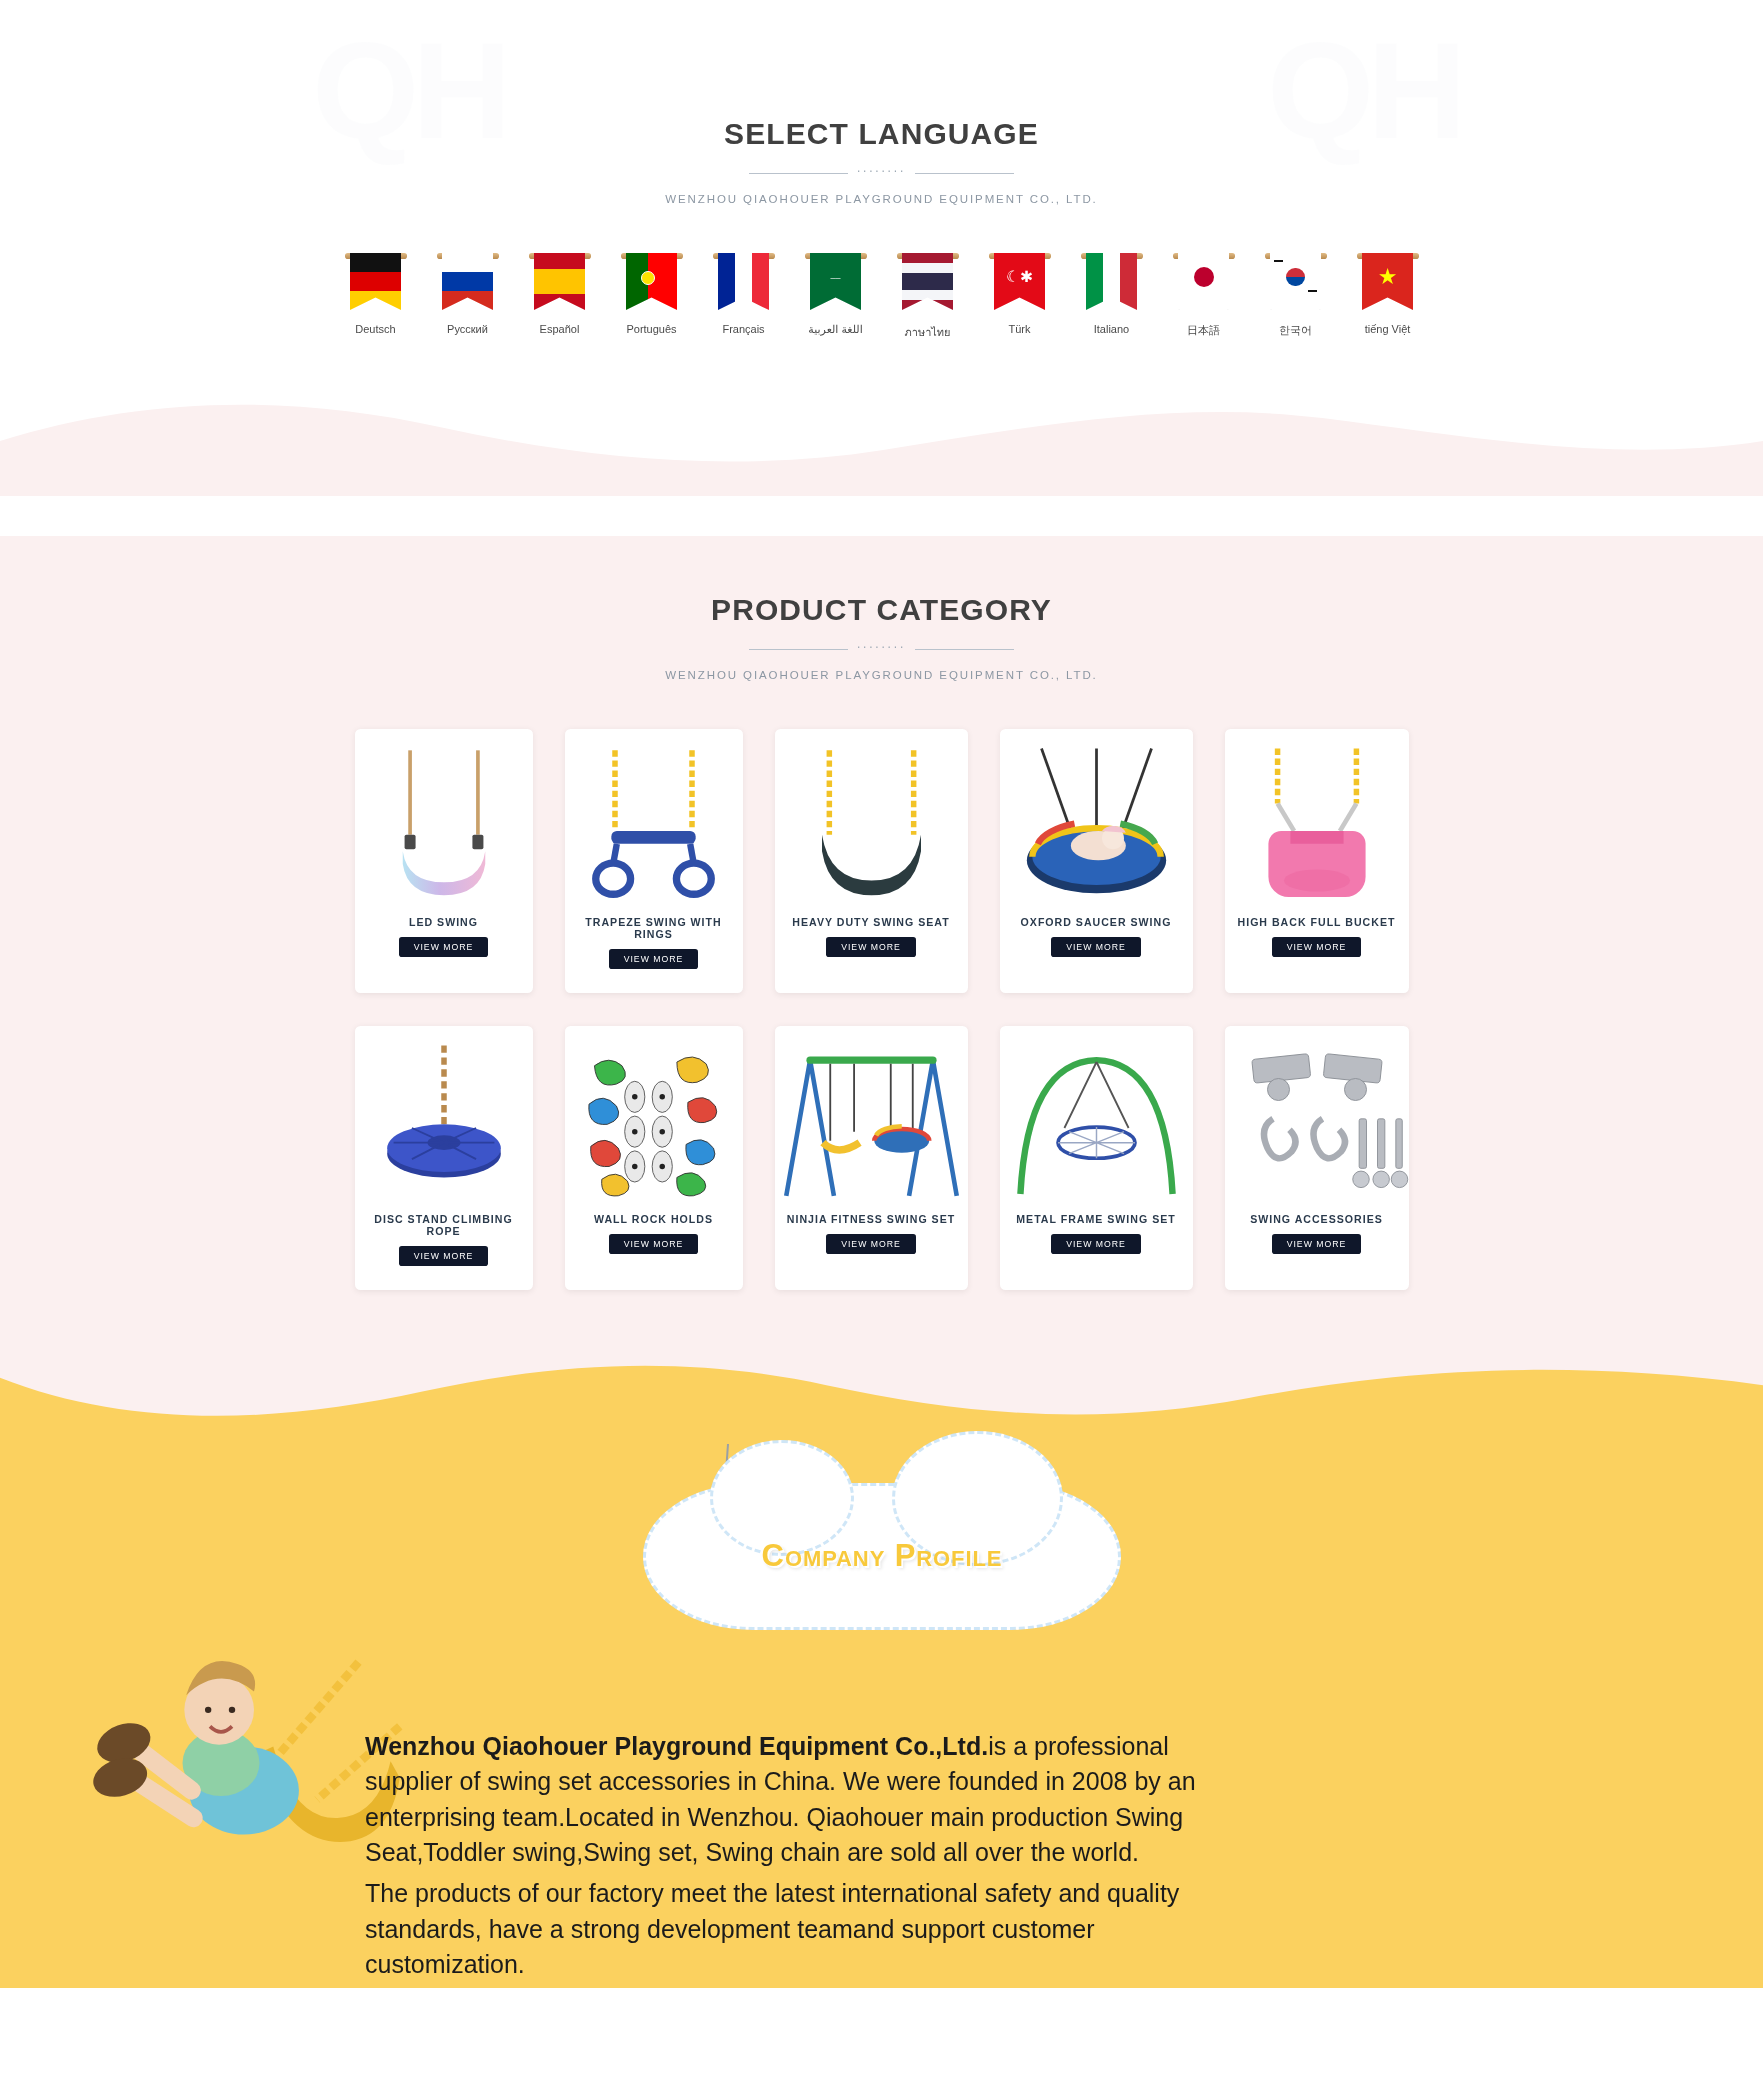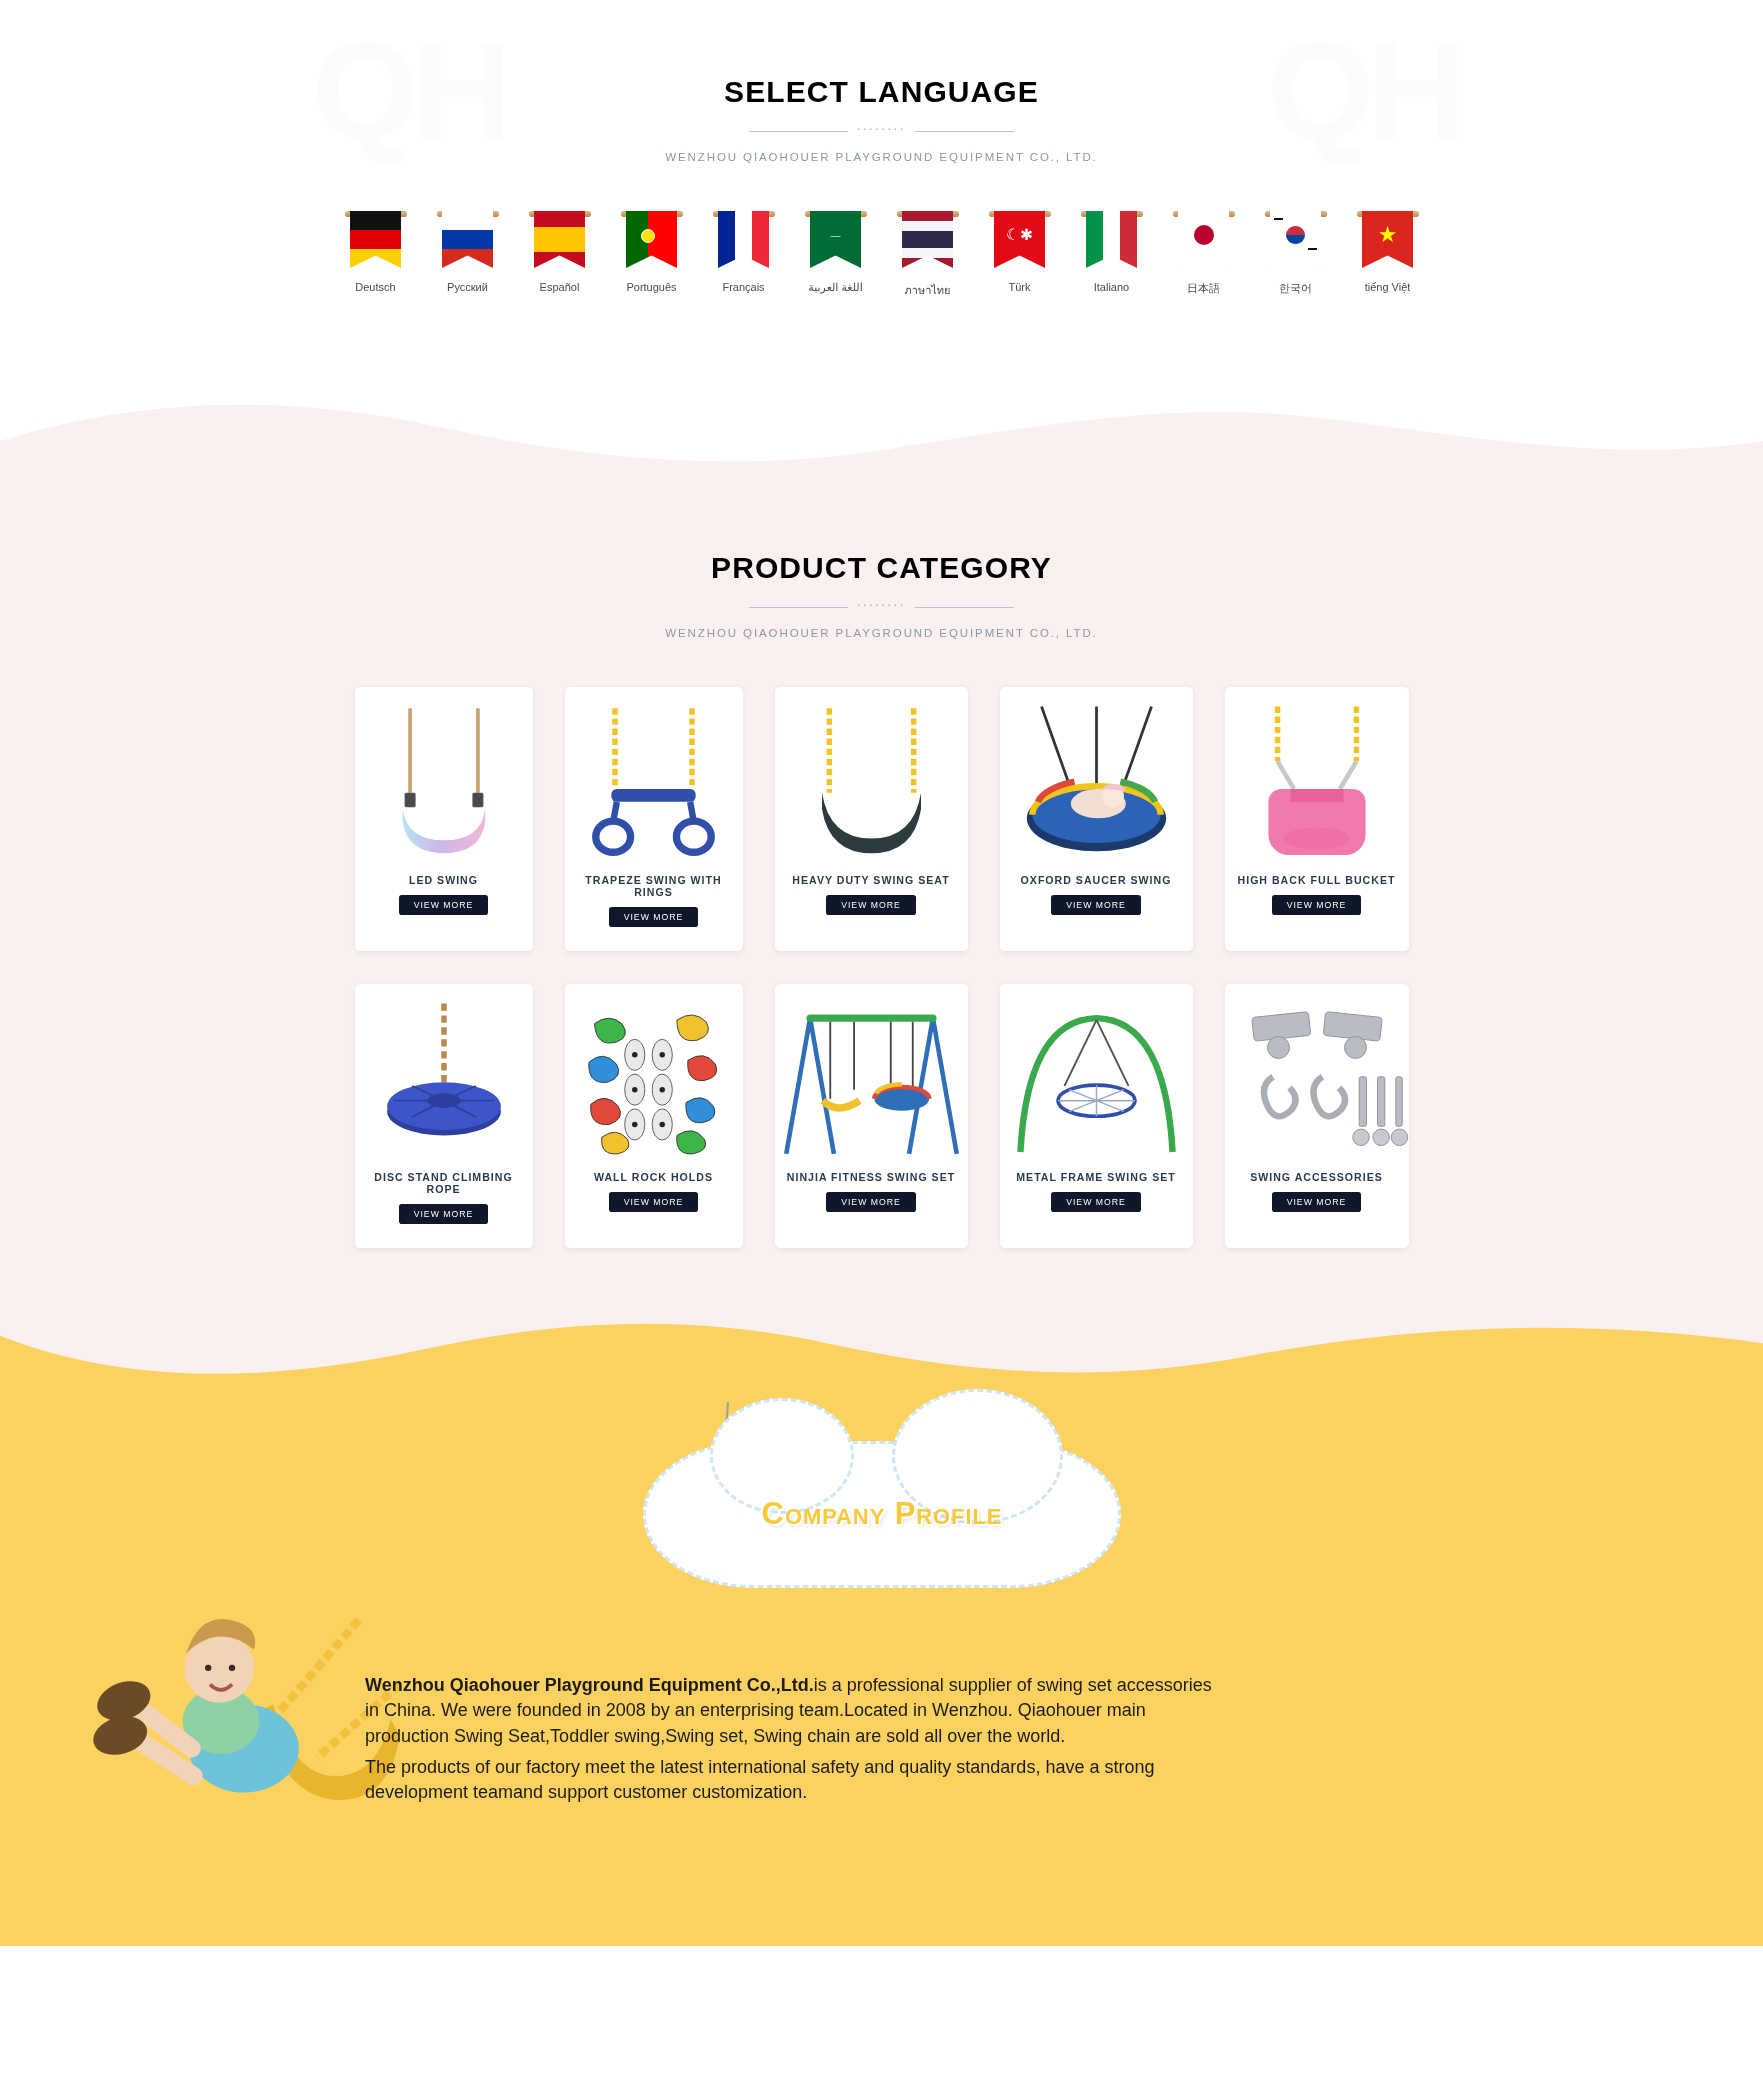--- a/index.html
+++ b/index.html
@@ -29,22 +29,23 @@
     user-select: none;
   }
   .watermark.left { left: 312px; top: 27.5px; }
   .watermark.right { left: 1267px; top: 27.5px; }
 
   .section-title {
     text-align: center;
     font-size: 30px;
     font-weight: 700;
     letter-spacing: 1.1px;
-    color: #000000;
+    color: #404040;
     padding-top: 75px;
+    margin-top: 42px;
   }
   .title-rule {
     display: flex;
     align-items: center;
     justify-content: center;
     margin-top: 16.5px;
     gap: 0;
   }
   .title-rule .bar {
     width: 99px;
@@ -237,23 +238,23 @@
     position: absolute;
     left: 83px;
     top: 308px;
     width: 386px;
     height: 275px;
   }
 
   .company-text {
     position: absolute;
     left: 365px;
-    top: 370px;
+    top: 384px;
     width: 863px;
-    font-size: 18px;
+    font-size: 25px;
     line-height: 1.42;
     color: #1b1b1b;
   }
   .company-text .b { font-weight: 700; }
   .company-text p { margin-bottom: 1.8px; }
   .company-text .p2 { margin-top: 5.5px; }
 </style>
 </head>
 <body>
 

